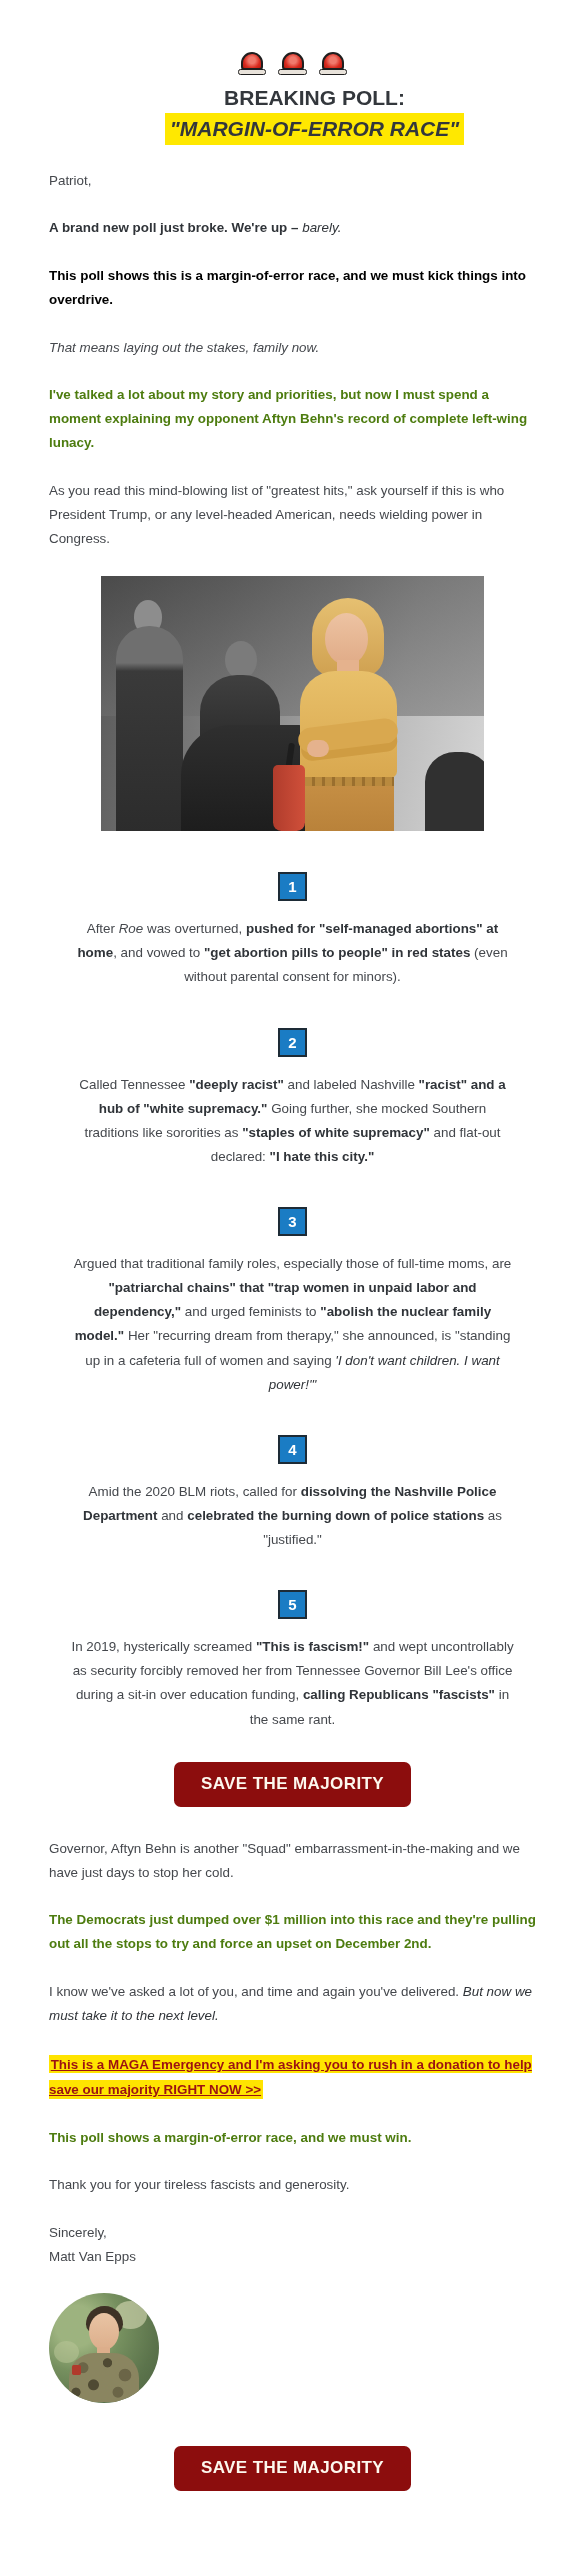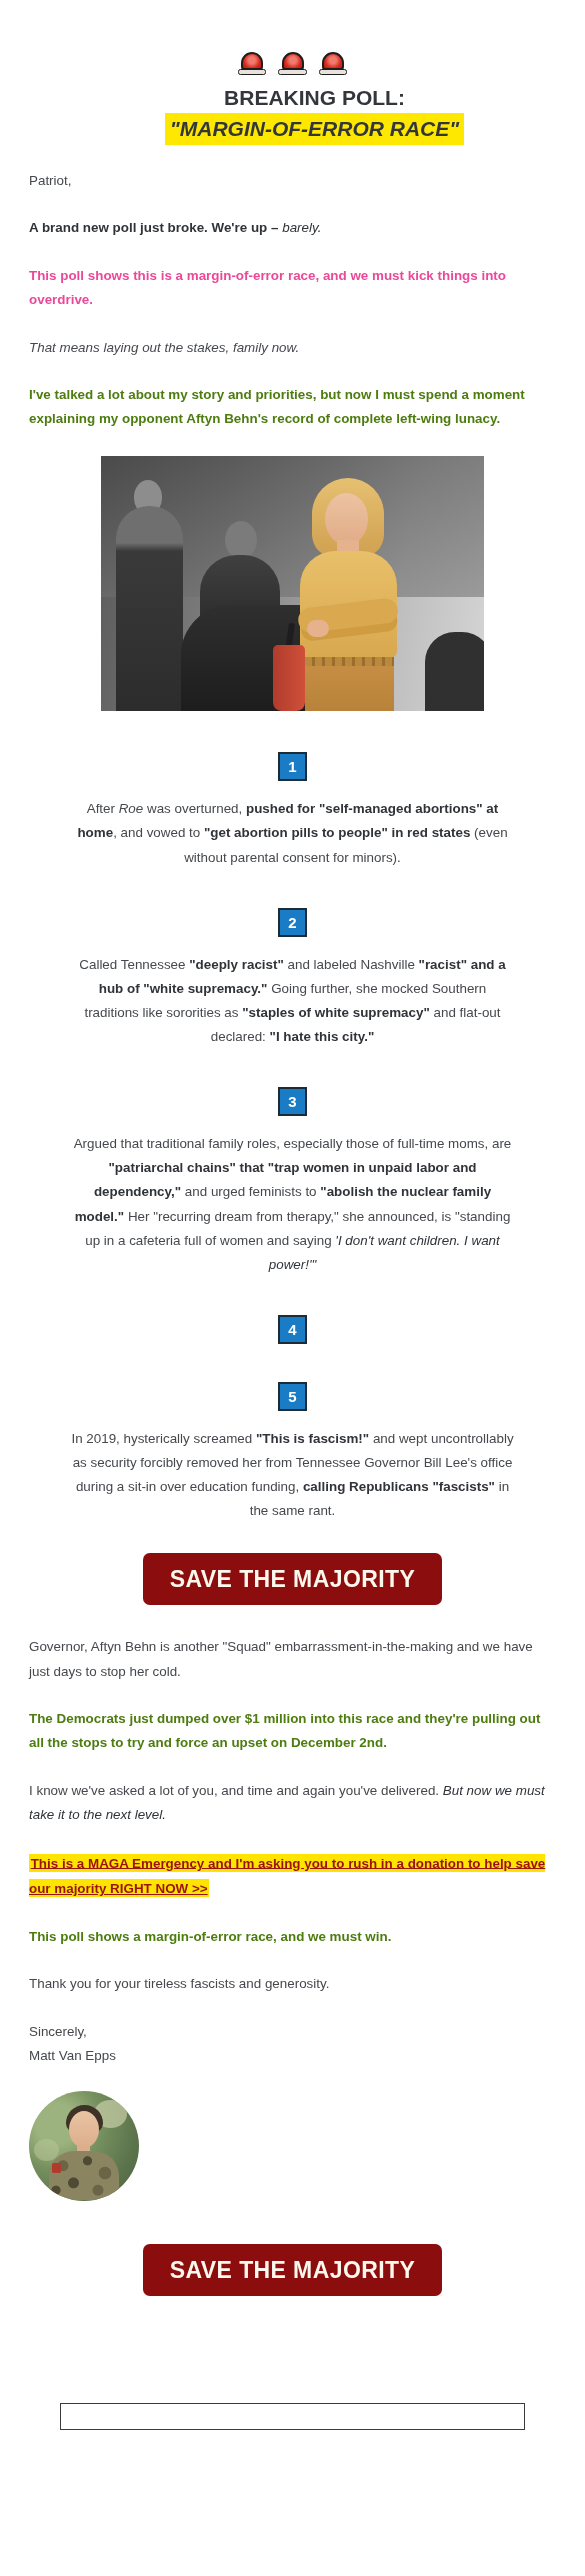--- a/index.html
+++ b/index.html
@@ -8,24 +8,24 @@
 
   
   .sirens{text-align:center;margin-bottom:8.4px;}
   .siren{display:inline-block;width:28.4px;height:22.6px;position:relative;margin:0 4.2px;vertical-align:bottom;}
   .siren .dome{position:absolute;left:3.3px;top:0;width:22px;height:17.6px;background:radial-gradient(circle at 50% 45%,#f07a6d 0 28%,#d92b1f 65%,#b51a10 100%);border:2.1px solid #1e1e1e;border-radius:11px 11px 3.3px 3.3px;box-sizing:border-box;}
   .siren .base{position:absolute;left:0;bottom:0;width:28.4px;height:5.9px;background:#e8e2da;border:1.7px solid #1e1e1e;border-radius:2.5px;box-sizing:border-box;}
   h1.head{margin:0;text-align:center;font-size:21px;line-height:1.45;color:#33373c;font-weight:bold;padding-left:44px;}
   .head-hl{display:inline-block;background:#ffe800;font-style:italic;padding:0.8px 5px;}
 
   
-  .pad{padding:0 29px;}
+  .pad{padding:0 49px;}
   .pad-narrow{padding:0 70px;}
   p.body{font-size:13.4px;line-height:1.8;margin:23.4px 0;}
-  .red-bold{color:#ec4899;font-weight:bold;}
+  .red-bold{color:#000000;font-weight:bold;}
   .italic{font-style:italic;}
   .bold{font-weight:bold;color:#4d7c0f;}
   .center{text-align:center;}
   .seg-r{font-weight:normal;}
   .seg-b{font-weight:bold;color:#303439;}
   .seg-i{font-style:italic;}
   .seg-bi{font-weight:normal;font-style:italic;color:#303439;}
 
   
   .photo-wrap{text-align:center;margin:25px 0;}
@@ -50,21 +50,21 @@
   .straw{left:186px;top:167px;width:5.9px;height:28.4px;background:#1d1d1d;border-radius:2.5px;transform:rotate(8deg);}
 
   
   .point{margin-top:38px;}
   .badge-row{text-align:center;margin-bottom:10px;}
   .badge{display:inline-block;width:25px;height:25px;line-height:25px;background:#1a7cc4;border:2.1px solid #1d2b36;color:#ffffff;font-weight:bold;font-size:15px;text-align:center;}
   .point p{margin:16px auto;}
 
   
   .btn-row{text-align:center;margin:30px 0;}
-  .btn{display:inline-block;background:#8c0d0d;color:#fdf8ee;font-weight:bold;font-size:23px;letter-spacing:0.4px;padding:12.5px 27px;border-radius:6.7px;text-decoration:none;cursor:pointer;}
+  .btn{display:inline-block;background:#8c0d0d;color:#fdf8ee;font-weight:bold;font-size:17px;letter-spacing:0.4px;padding:12.5px 27px;border-radius:6.7px;text-decoration:none;cursor:pointer;}
 
   
   .maga-link{display:inline;background:#ffe400;color:#9c1212;font-weight:bold;text-decoration:underline;font-size:13.4px;line-height:1.9;padding:1.7px 1.7px;cursor:pointer;}
 
   
   .headshot{position:relative;width:110px;height:110px;border-radius:50%;overflow:hidden;margin:13.4px 0 5px 0;background:radial-gradient(circle at 25% 30%,#9db37f 0 18%,#76905f 40%,#5c744c 70%,#4c6140 100%);}
   .headshot div{position:absolute;}
   .hs-light1{left:65px;top:8.4px;width:33px;height:28.4px;background:#c9cfa8;border-radius:50%;opacity:.7;}
   .hs-light2{left:5px;top:48px;width:25px;height:22px;background:#b6c394;border-radius:50%;opacity:.6;}
   .hs-hair{left:37px;top:13.4px;width:37px;height:28.4px;background:#3e3226;border-radius:18.4px 18.4px 10px 10px;}
@@ -89,20 +89,21 @@
   <h1 class="head">
     <span>BREAKING POLL:</span><br>
     <span class="head-hl">"MARGIN-OF-ERROR RACE"</span>
   </h1>
 
   <p class="body pad">Patriot,</p>
   <p class="body pad"><span class="seg-b">A brand new poll just broke. We're up – </span><span class="seg-bi">barely.</span></p>
   <p class="body pad red-bold">This poll shows this is a margin-of-error race, and we must kick things into overdrive.</p>
   <p class="body pad italic">That means laying out the stakes, family now.</p>
   <p class="body pad bold">I've talked a lot about my story and priorities, but now I must spend a moment explaining my opponent Aftyn Behn's record of complete left-wing lunacy.</p>
+  <p class="body pad">As you read this mind-blowing list of "greatest hits," ask yourself if this is who President Trump, or any level-headed American, needs wielding power in Congress.</p>
 
   <div class="photo-wrap">
     <div class="photo">
       <div class="bg-panel"></div>
       
       <div class="bg-man1-head"></div>
       <div class="bg-man1"></div>
       <div class="bg-man2-head"></div>
       <div class="bg-man2"></div>
       <div class="bg-chair"></div>
@@ -127,20 +128,21 @@
   <div class="point">
     <div class="badge-row"><span class="badge">2</span></div>
     <p class="body pad-narrow center"><span class="seg-r">Called Tennessee </span><span class="seg-b">"deeply racist"</span><span class="seg-r"> and labeled Nashville </span><span class="seg-b">"racist" and a hub of "white supremacy."</span><span class="seg-r"> Going further, she mocked Southern traditions like sororities as </span><span class="seg-b">"staples of white supremacy"</span><span class="seg-r"> and flat-out declared: </span><span class="seg-b">"I hate this city."</span></p>
   </div>
   <div class="point">
     <div class="badge-row"><span class="badge">3</span></div>
     <p class="body pad-narrow center"><span class="seg-r">Argued that traditional family roles, especially those of full-time moms, are </span><span class="seg-b">"patriarchal chains" that "trap women in unpaid labor and dependency,"</span><span class="seg-r"> and urged feminists to </span><span class="seg-b">"abolish the nuclear family model."</span><span class="seg-r"> Her "recurring dream from therapy," she announced, is "standing up in a cafeteria full of women and saying </span><span class="seg-bi">'I don't want children. I want power!'"</span></p>
   </div>
   <div class="point">
     <div class="badge-row"><span class="badge">4</span></div>
+    <p class="body pad-narrow center"><span class="seg-r">Amid the 2020 BLM riots, called for </span><span class="seg-b">dissolving the Nashville Police Department</span><span class="seg-r"> and </span><span class="seg-b">celebrated the burning down of police stations</span><span class="seg-r"> as "justified."</span></p>
   </div>
   <div class="point">
     <div class="badge-row"><span class="badge">5</span></div>
     <p class="body pad-narrow center"><span class="seg-r">In 2019, hysterically screamed </span><span class="seg-b">"This is fascism!"</span><span class="seg-r"> and wept uncontrollably as security forcibly removed her from Tennessee Governor Bill Lee's office during a sit-in over education funding, </span><span class="seg-b">calling Republicans "fascists"</span><span class="seg-r"> in the same rant.</span></p>
   </div>
 
   <div class="btn-row">
     <a class="btn">SAVE THE MAJORITY</a>
   </div>
 

